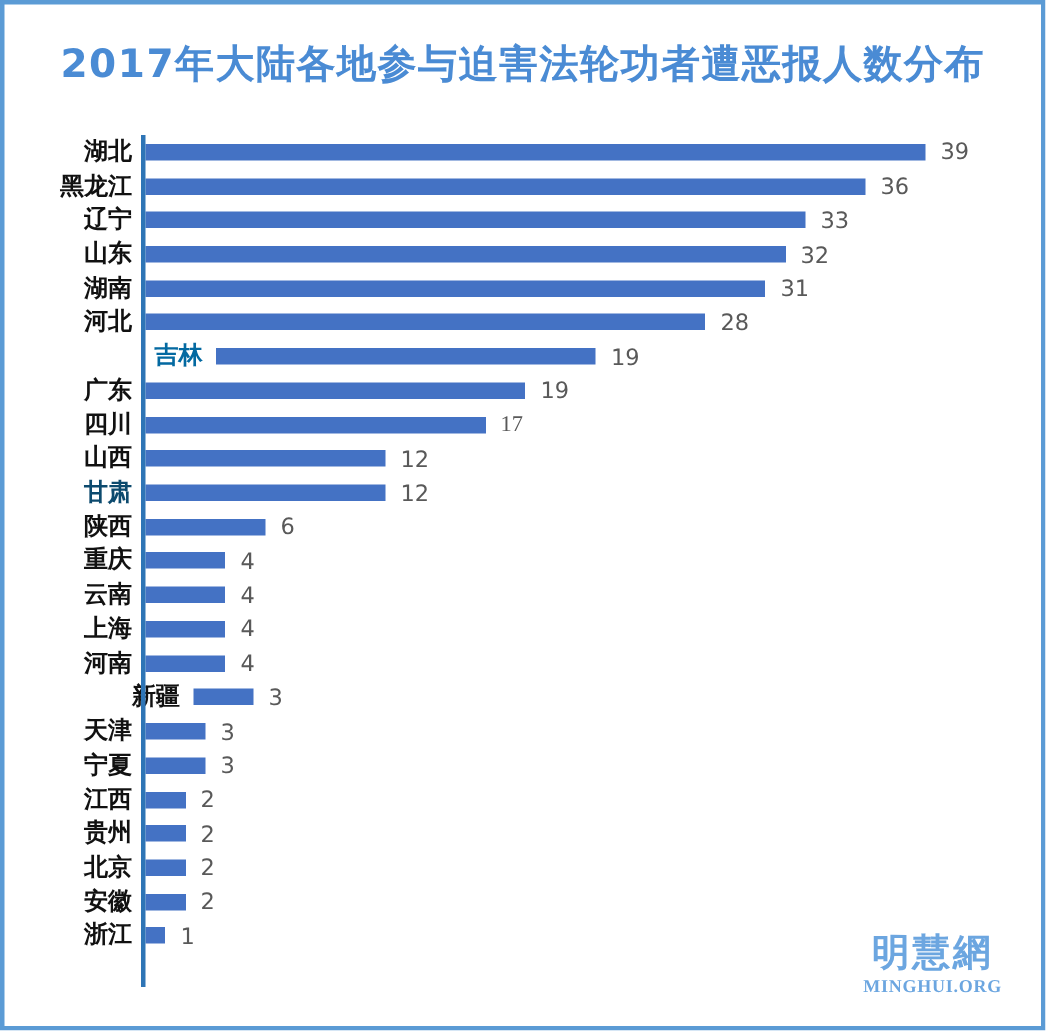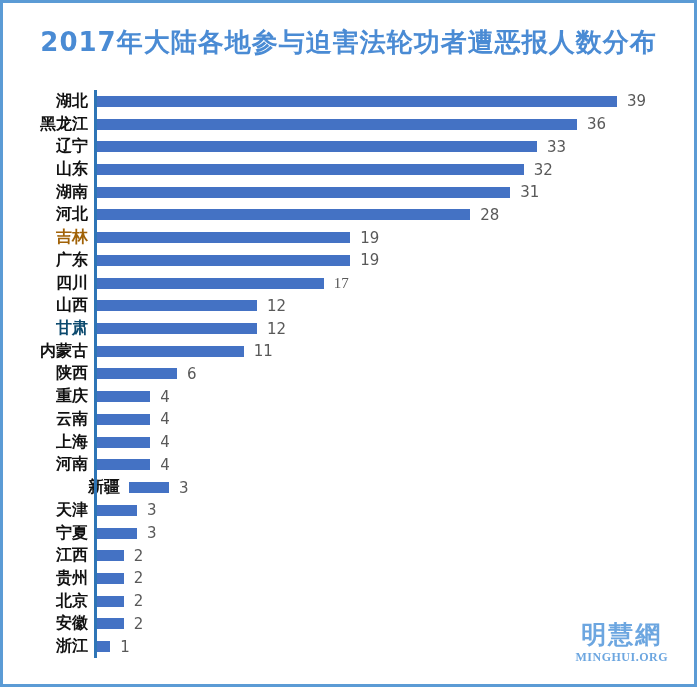--- a/index.html
+++ b/index.html
@@ -134,21 +134,21 @@
           </div>
         </div>
         <div class="row">
           <div class="cat" style="color: rgb(17, 17, 17);">河北</div>
           <div class="barzone">
             <div class="bar" style="width: 373.333px; background: rgb(68, 114, 196);"></div>
             <div class="val" style="color: rgb(89, 89, 89);">28</div>
           </div>
         </div>
         <div class="row">
-          <div class="cat" style="color: #a16207;">吉林</div>
+          <div class="cat" style="color: #0369a1; margin-left: 47px;">吉林</div>
           <div class="barzone">
             <div class="bar" style="width: 253.333px; background: rgb(68, 114, 196);"></div>
             <div class="val" style="color: rgb(89, 89, 89);">19</div>
           </div>
         </div>
         <div class="row">
           <div class="cat" style="color: rgb(17, 17, 17);">广东</div>
           <div class="barzone">
             <div class="bar" style="width: 253.333px; background: rgb(68, 114, 196);"></div>
             <div class="val" style="color: rgb(89, 89, 89);">19</div>
@@ -166,27 +166,20 @@
           <div class="barzone">
             <div class="bar" style="width: 160px; background: rgb(68, 114, 196);"></div>
             <div class="val" style="color: rgb(89, 89, 89);">12</div>
           </div>
         </div>
         <div class="row">
           <div class="cat" style="color: #0c4a6e;">甘肃</div>
           <div class="barzone">
             <div class="bar" style="width: 160px; background: rgb(68, 114, 196);"></div>
             <div class="val" style="color: rgb(89, 89, 89);">12</div>
-          </div>
-        </div>
-        <div class="row">
-          <div class="cat" style="color: rgb(17, 17, 17);">内蒙古</div>
-          <div class="barzone">
-            <div class="bar" style="width: 146.667px; background: rgb(68, 114, 196);"></div>
-            <div class="val" style="color: rgb(89, 89, 89);">11</div>
           </div>
         </div>
         <div class="row">
           <div class="cat" style="color: rgb(17, 17, 17);">陕西</div>
           <div class="barzone">
             <div class="bar" style="width: 80px; background: rgb(68, 114, 196);"></div>
             <div class="val" style="color: rgb(89, 89, 89);">6</div>
           </div>
         </div>
         <div class="row">

